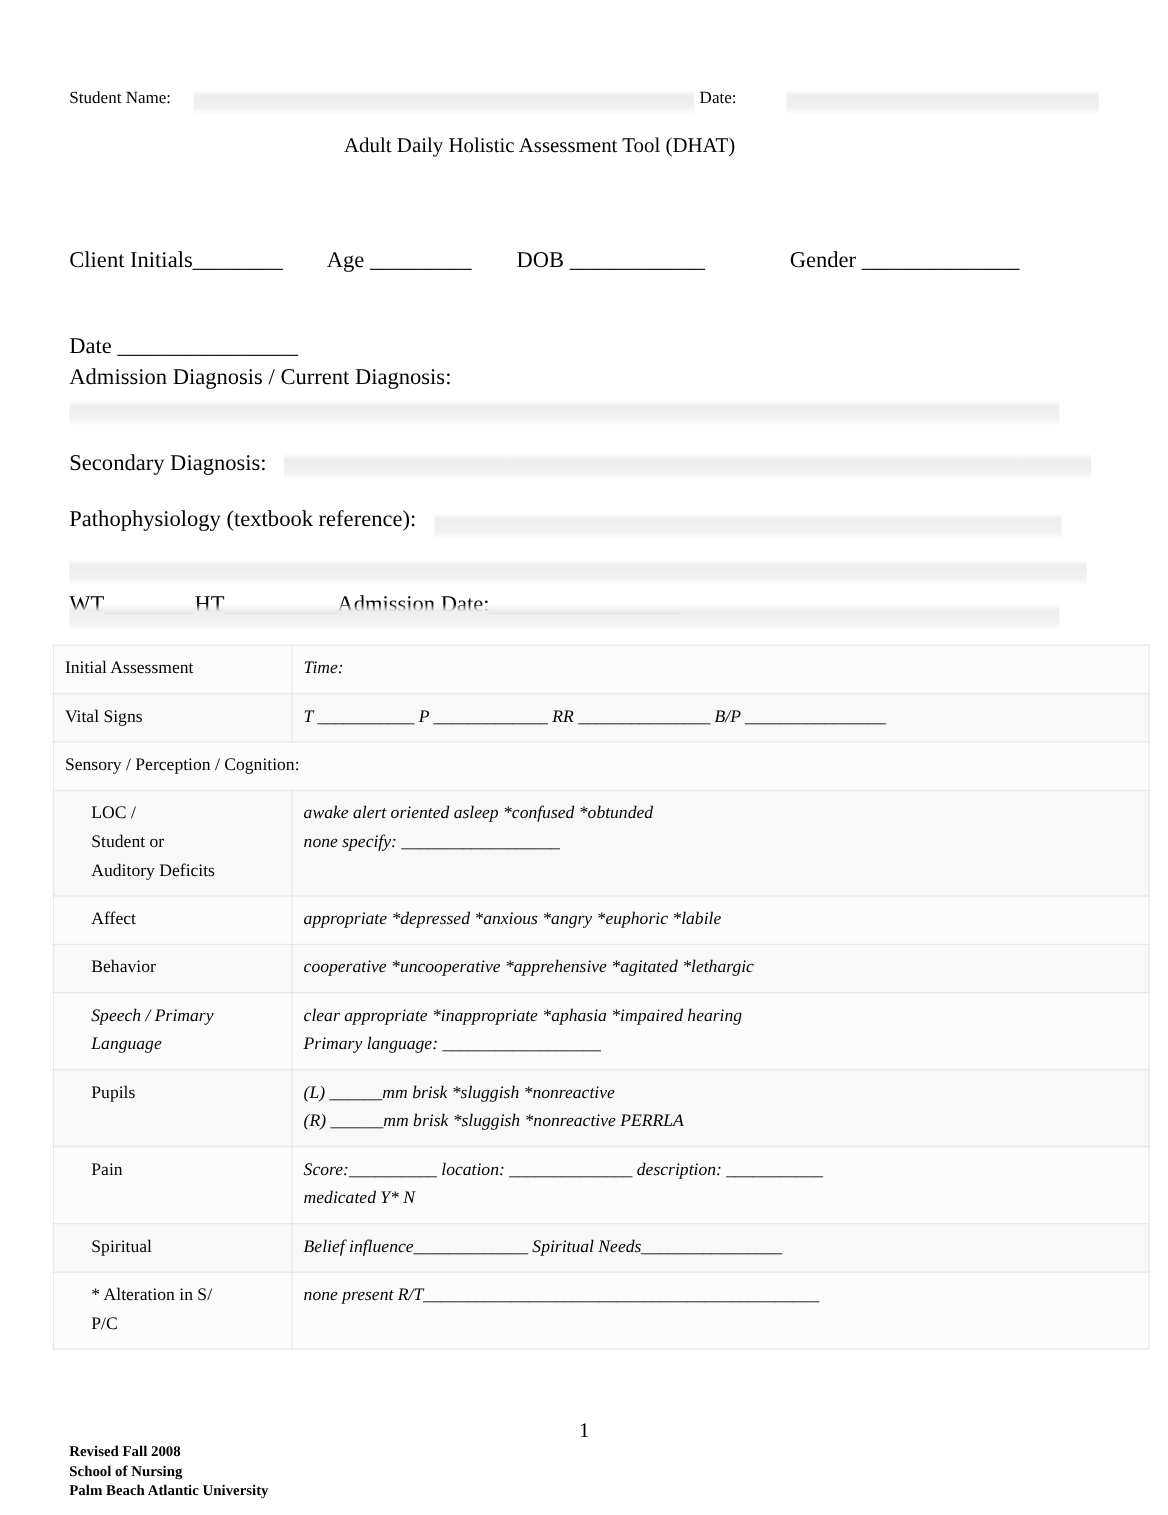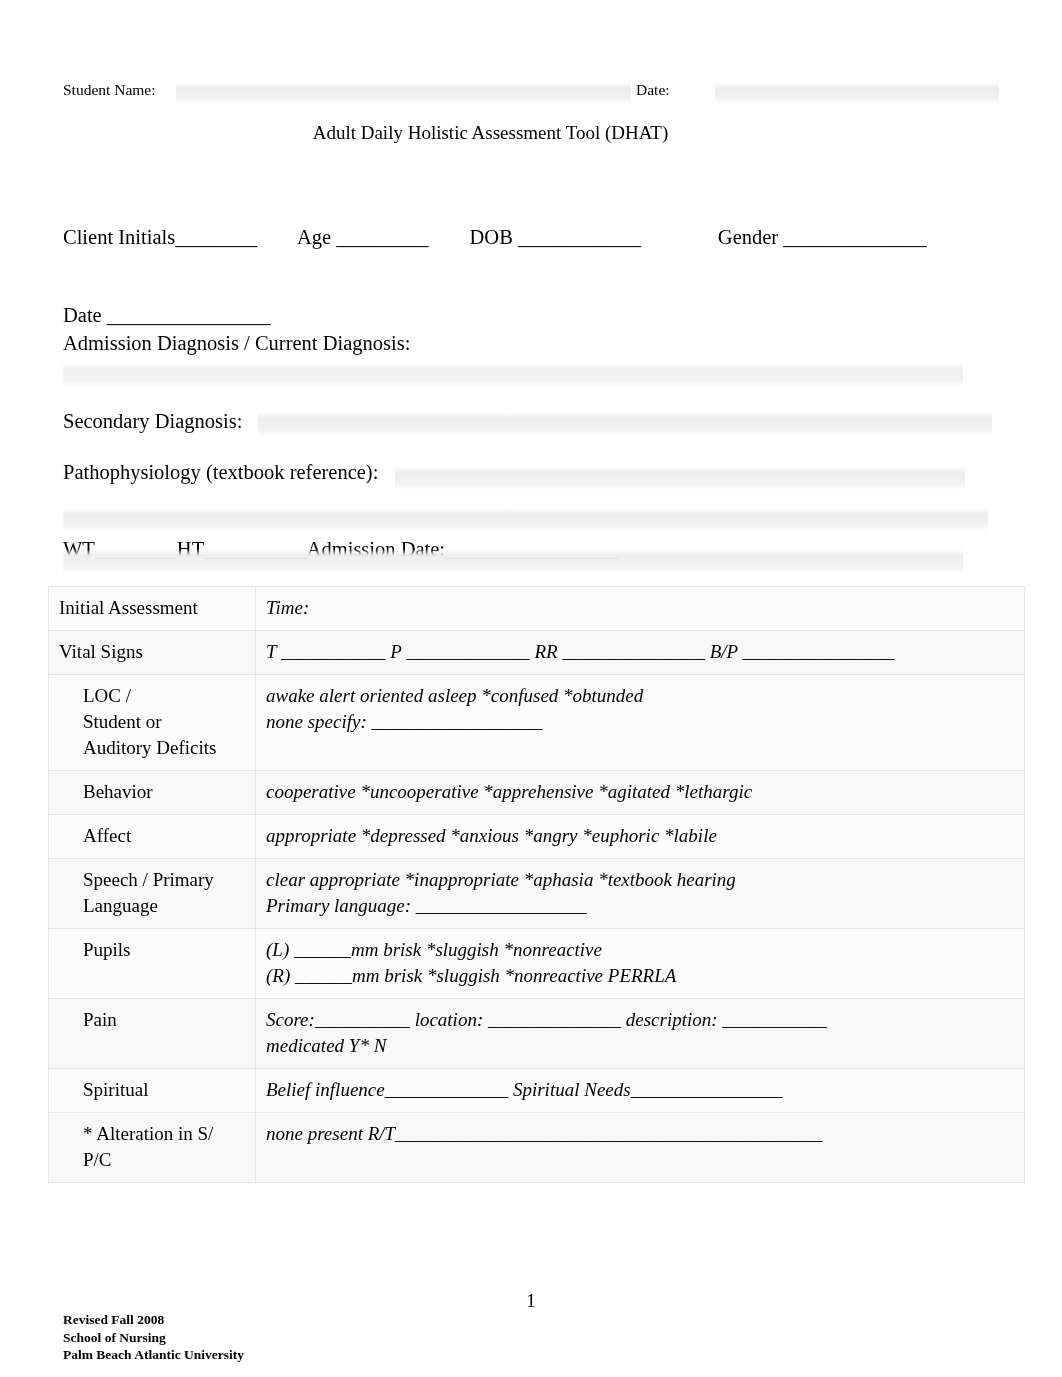--- a/index.html
+++ b/index.html
@@ -106,22 +106,22 @@
     position: absolute;
     left: 48px;
     top: 566px;
     width: 962px;
     border-collapse: collapse;
     background: #fbfbfb;
     table-layout: fixed;
   }
   .assess td {
     vertical-align: top;
-    padding: 8px 6px 9px 10px;
-    font-size: 19px;
+    padding: 8px 16px 9px 10px;
+    font-size: 16px;
     line-height: 26px;
     border: 1px solid rgba(180,180,185,0.28);
     background: #fcfcfc;
   }
   .assess tr:nth-child(even) td { background: #f8f8f9; }
   .col-a { width: 190px; }
   .col-b { width: 752px; font-style: italic; }
   .indent { padding-left: 34px !important; }
   .cellline { white-space: nowrap; }
 
@@ -200,50 +200,53 @@
           </td>
       </tr>
 
       <tr>
         <td class="col-a"><span>Vital Signs</span></td>
         <td class="col-b">
             <div class="cellline">T  ___________  P  _____________  RR  _______________  B/P  ________________</div>
           </td>
       </tr>
 
+      <tr>
+        <td class="col-a" colspan="2" style="white-space:nowrap;"><span>Sensory / Perception / Cognition:</span></td>
+      </tr>
 
       <tr>
         <td class="col-a indent" style="white-space:pre-line;"><span>LOC  /
 Student or
 Auditory Deficits</span></td>
         <td class="col-b">
           <div class="cellline">awake  alert  oriented  asleep   *confused *obtunded</div>
           <div class="cellline">none  specify: __________________</div>
         </td>
       </tr>
 
       <tr>
+        <td class="col-a indent"><span>Affect</span></td>
+        <td class="col-b">
+            <div class="cellline"> appropriate   *depressed  *anxious  *angry  *euphoric  *labile</div>
+          </td>
+      </tr>
+
+      <tr>
         <td class="col-a indent"><span>Behavior</span></td>
         <td class="col-b">
             <div class="cellline"> cooperative   *uncooperative  *apprehensive  *agitated  *lethargic</div>
           </td>
       </tr>
 
       <tr>
-        <td class="col-a indent"><span>Affect</span></td>
-        <td class="col-b">
-            <div class="cellline"> appropriate   *depressed  *anxious  *angry  *euphoric  *labile</div>
-          </td>
-      </tr>
-
-      <tr>
-        <td class="col-a indent" style="white-space:pre-line;"><span>Speech / Primary
+        <td class="col-a indent" style="white-space:pre-line;font-style:italic;"><span>Speech / Primary
 Language</span></td>
         <td class="col-b">
-          <div class="cellline">clear   appropriate   *inappropriate  *aphasia  *textbook hearing</div>
+          <div class="cellline">clear   appropriate   *inappropriate  *aphasia  *impaired hearing</div>
           <div class="cellline">Primary language: __________________</div>
         </td>
       </tr>
 
       <tr>
         <td class="col-a indent"><span>Pupils</span></td>
         <td class="col-b">
           <div class="cellline">(L) ______mm  brisk  *sluggish  *nonreactive</div>
           <div class="cellline">(R) ______mm  brisk  *sluggish  *nonreactive             PERRLA</div>
         </td>

